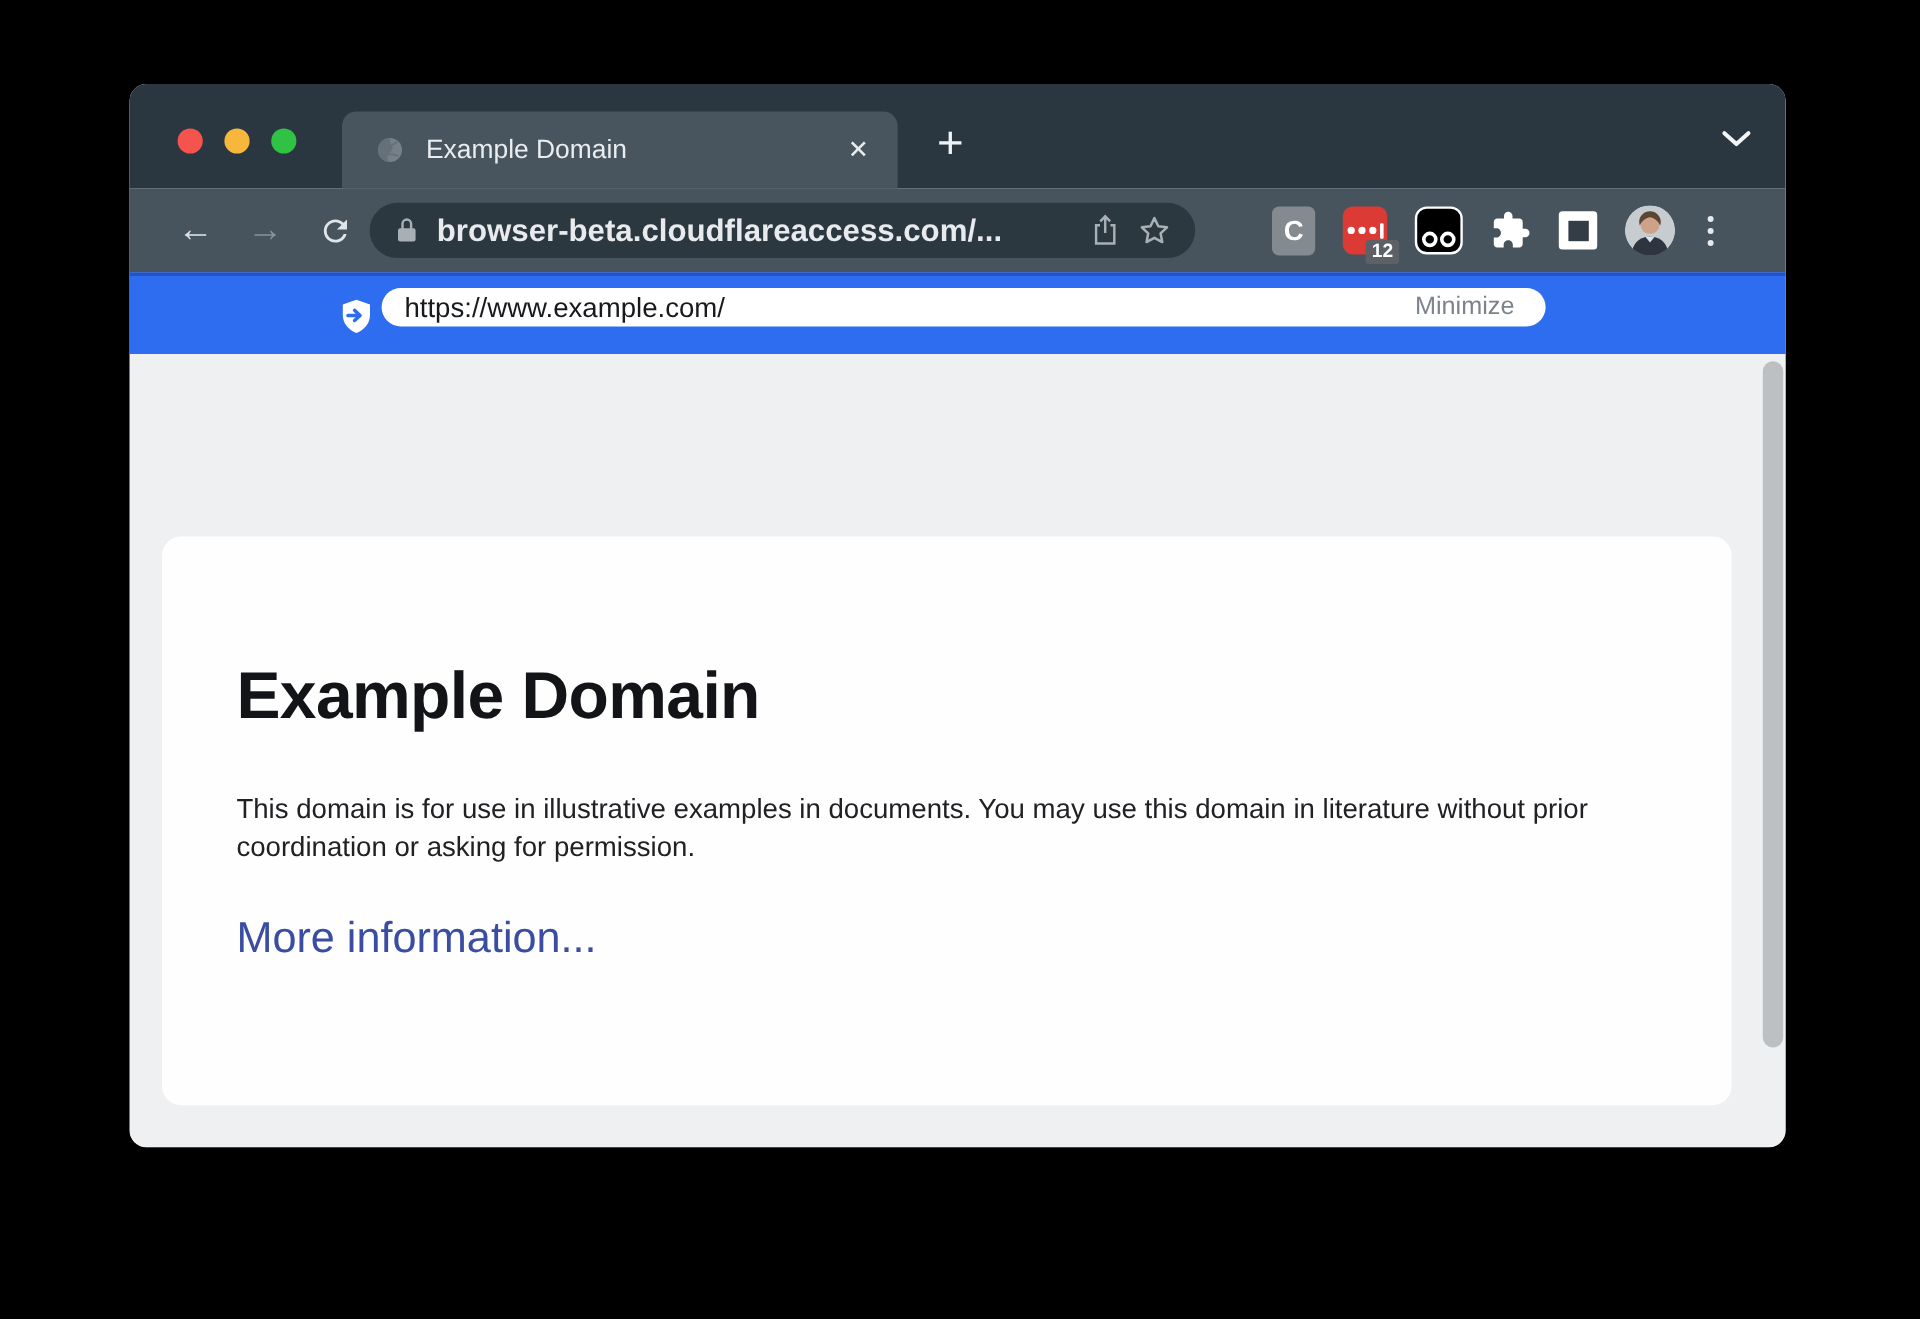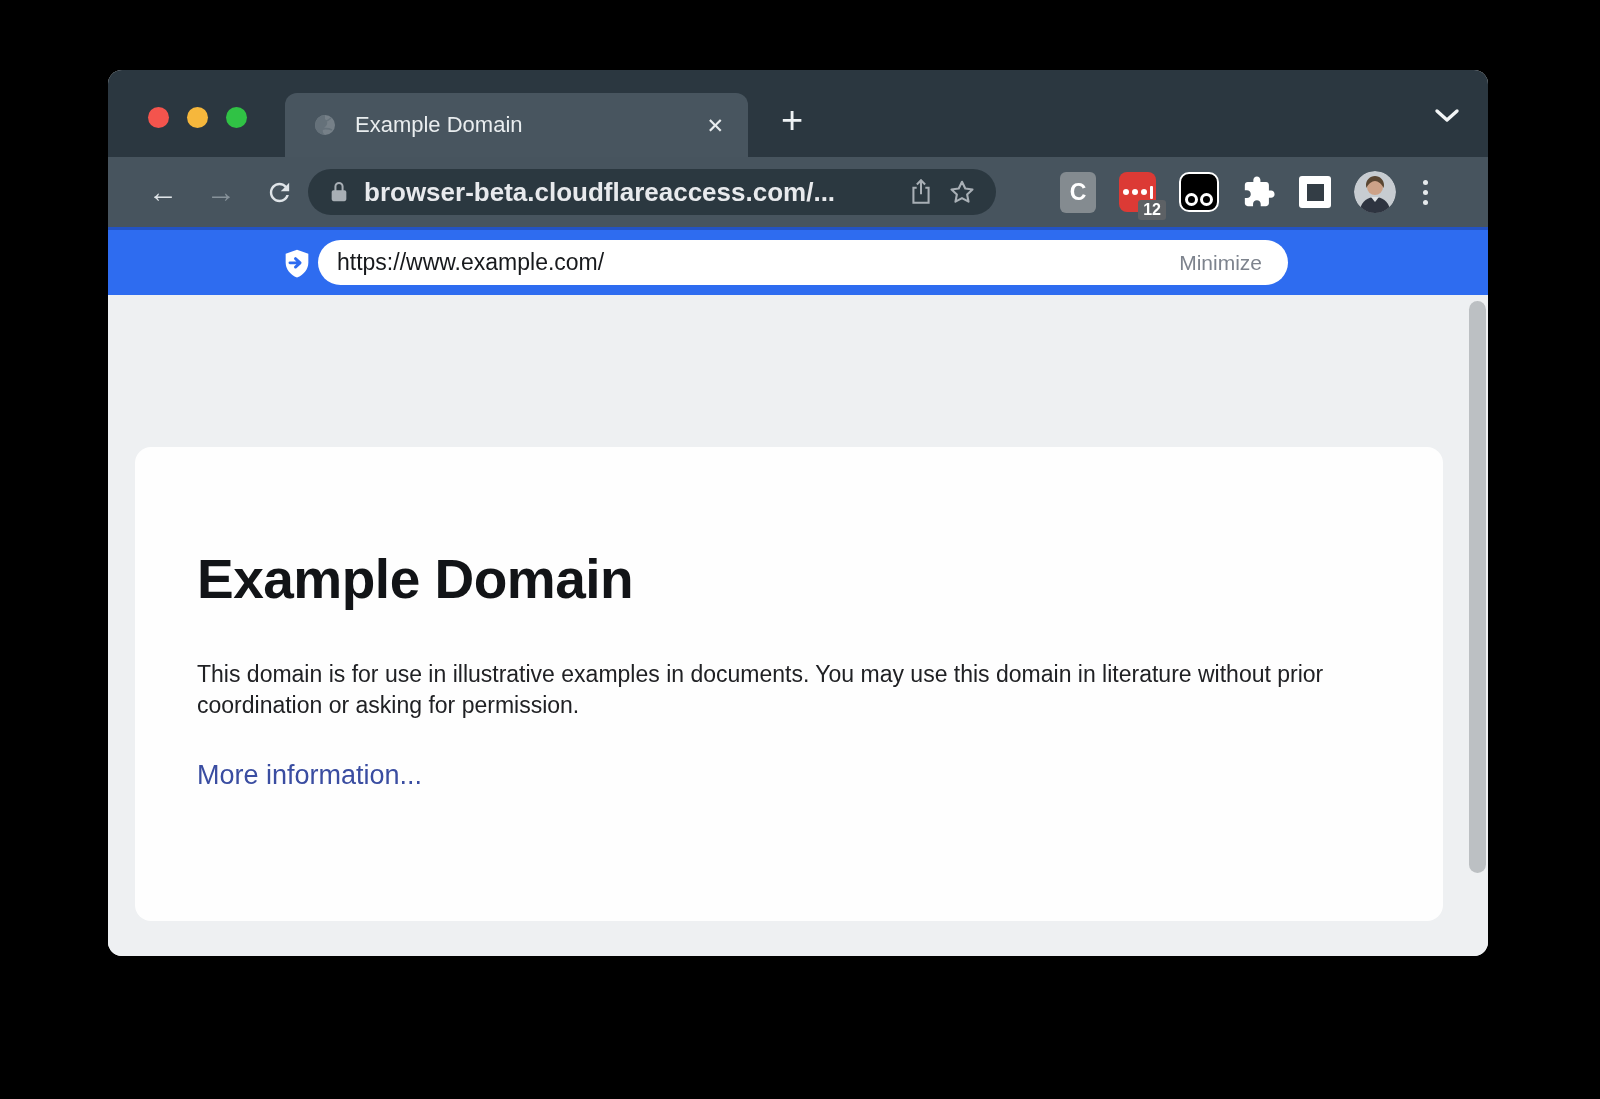--- a/index.html
+++ b/index.html
@@ -82,39 +82,39 @@
   .menu-dots { display:flex; flex-direction:column; gap:5px; padding:0 4px; }
   .menu-dots i { width:5px; height:5px; border-radius:50%; background:#e6eaed; }
 
   
   .bluebar {
     height:68px; flex:none; background:#2e6cf0; border-top:3px solid #2353c4;
     position:relative; display:flex; align-items:center;
   }
   .shield { position:absolute; left:172px; top:17px; }
   .iso-pill {
-    position:absolute; left:210px; top:10px; width:970px; height:45px;
+    position:absolute; left:210px; top:10px; width:970px; height:32px;
     background:#fff; border-radius:23px; display:flex; align-items:center;
     padding:0 26px 0 19px;
   }
   .iso-input {
     flex:1; border:none; outline:none; background:transparent;
     font-family:"Liberation Sans", sans-serif; font-size:23px; color:#17191c;
   }
   .iso-min { color:#7d838d; font-size:21px; flex:none; }
 
   
   .content { flex:1; position:relative; background:#eef0f2; }
   .card {
     position:absolute; left:27px; top:152px; width:1308px; height:474px;
     background:#fefefe; border-radius:16px; padding:100px 60px 0 62px;
   }
   .page-h1 { font-size:55px; font-weight:700; color:#121417; letter-spacing:-.5px; }
   .page-p  { margin-top:48px; width:1160px; font-size:23px; line-height:1.36; color:#202124; }
-  .page-a  { display:inline-block; margin-top:38px; font-size:27px; color:#3a4da1; text-decoration:none; }
+  .page-a  { display:inline-block; margin-top:38px; font-size:36px; color:#3a4da1; text-decoration:none; }
   .scroll-thumb {
     position:absolute; right:2px; top:6px; width:17px; height:572px;
     border-radius:9px; background:#bcc0c3;
   }
 </style>
 </head>
 <body>
 
 <div class="window">
 

